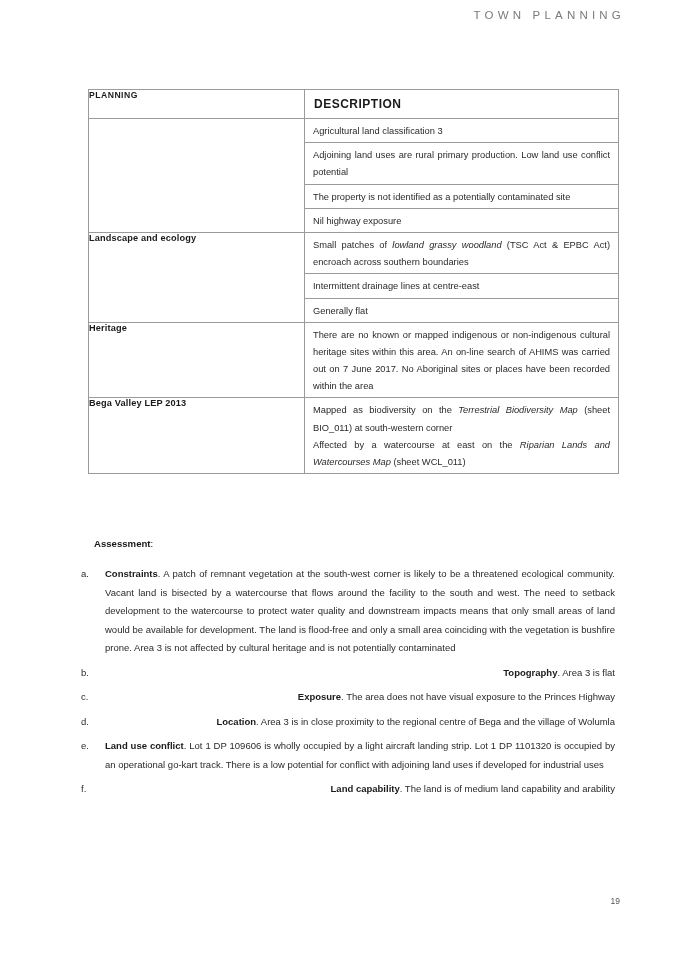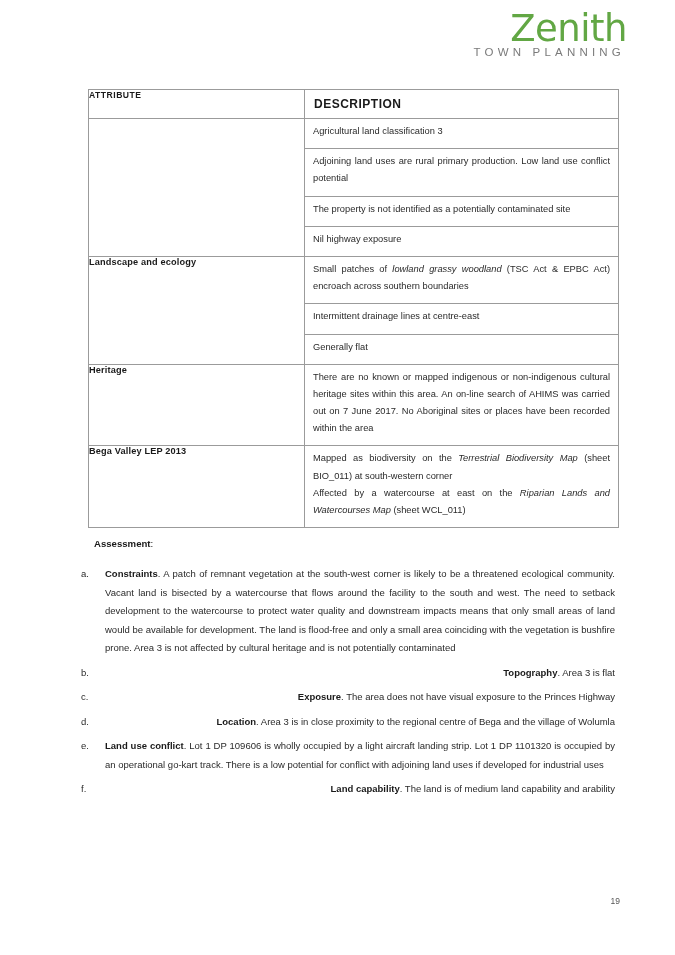--- a/index.html
+++ b/index.html
@@ -74,21 +74,21 @@
   }
   .desc-cell.header {
     padding: 7px 9px 7px 9px;
     font-size: 12px;
     font-weight: bold;
     letter-spacing: 0.5px;
     color: #1a1a1a;
   }
   .sub-row {
     border-bottom: 1px solid #9b9b9b;
-    padding: 4px 8px 8px 8px;
+    padding: 4px 8px 2px 8px;
     font-size: 9.3px;
     line-height: 1.85;
     text-align: justify;
     text-justify: inter-word;
     color: #2a2a2a;
   }
   .sub-row:last-child {
     border-bottom: none;
   }
   .sub-row.nojust { text-align: left; }
@@ -139,32 +139,31 @@
     right: 55px;
     top: 896px;
     font-size: 8.5px;
     color: #555555;
   }
 </style>
 </head>
 <body>
 
 <div class="logo-block">
-  <span class="logo-word">Zenith</span>
   <span class="logo-sub">TOWN PLANNING</span>
 </div>
 
 <table class="doc-table">
   <colgroup>
     <col class="col-attr">
     <col class="col-desc">
   </colgroup>
   <tbody>
     <tr>
-      <td class="attr-cell header">ATTRIBUTE</td>
+      <td class="attr-cell header">PLANNING</td>
       <td class="desc-cell header">DESCRIPTION</td>
     </tr>
     <tr>
       <td class="attr-cell"></td>
       <td class="desc-cell">
         <div class="sub-row nojust">Agricultural land classification 3</div>
         <div class="sub-row">Adjoining land uses are rural primary production.  Low land use conflict potential</div>
         <div class="sub-row nojust">The property is not identified as a potentially contaminated site</div>
         <div class="sub-row nojust">Nil highway exposure</div>
       </td>

